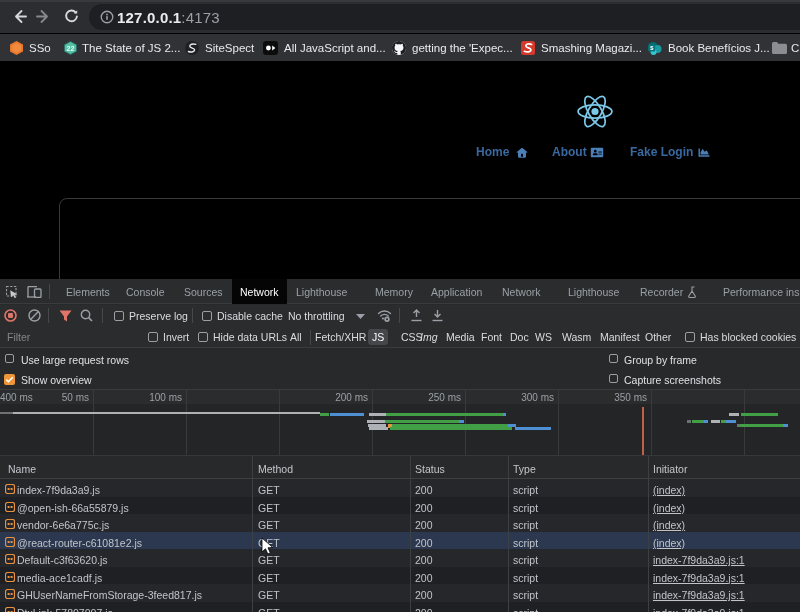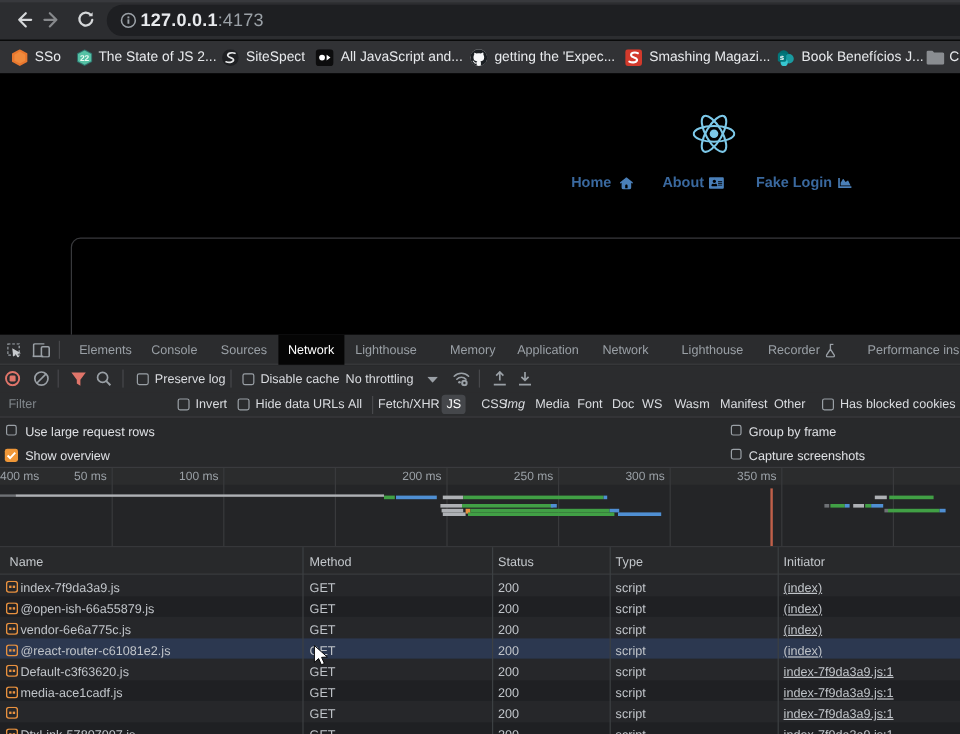--- a/index.html
+++ b/index.html
@@ -366,20 +366,21 @@
     <div class="abs" style="left:415px;top:5px;">200</div>
     <div class="abs" style="left:513px;top:5px;">script</div>
     <div class="abs" style="left:653px;top:5px;text-decoration:underline;">index-7f9da3a9.js:1</div>
   </div>
       <div class="abs" style="left:0;top:105px;width:800px;height:17.5px;background:#26272a;">
     <svg class="abs" style="left:5px;top:5px;" width="10" height="10" viewBox="0 0 10 10">
       <rect x="0.5" y="0.5" width="9" height="9" rx="2" stroke="#e8913f" stroke-width="1.2" fill="none"></rect>
       <rect x="2.6" y="4" width="2" height="2" fill="#e8913f"></rect>
           <rect x="5.6" y="4" width="2" height="2" fill="#e8913f"></rect>
     </svg>
+    <div class="abs" style="left:17px;top:5px;">GHUserNameFromStorage-3feed817.js</div>
     <div class="abs" style="left:258px;top:5px;">GET</div>
     <div class="abs" style="left:415px;top:5px;">200</div>
     <div class="abs" style="left:513px;top:5px;">script</div>
     <div class="abs" style="left:653px;top:5px;text-decoration:underline;">index-7f9da3a9.js:1</div>
   </div>
       <div class="abs" style="left:0;top:122.5px;width:800px;height:17.5px;background:#1f2023;">
     <svg class="abs" style="left:5px;top:5px;" width="10" height="10" viewBox="0 0 10 10">
       <rect x="0.5" y="0.5" width="9" height="9" rx="2" stroke="#e8913f" stroke-width="1.2" fill="none"></rect>
       <rect x="2.6" y="4" width="2" height="2" fill="#e8913f"></rect>
           <rect x="5.6" y="4" width="2" height="2" fill="#e8913f"></rect>

